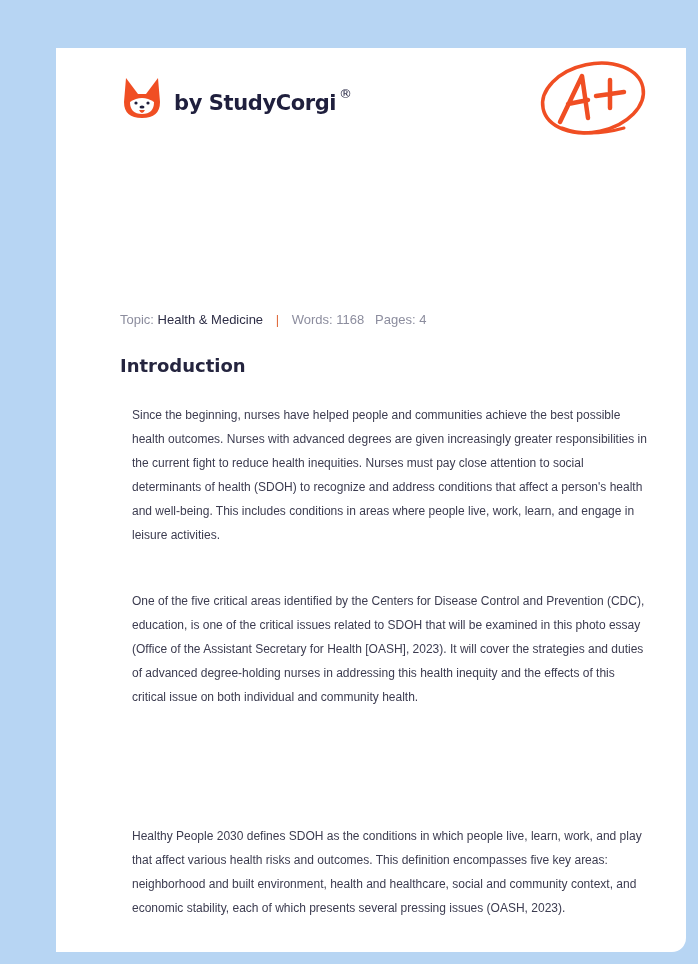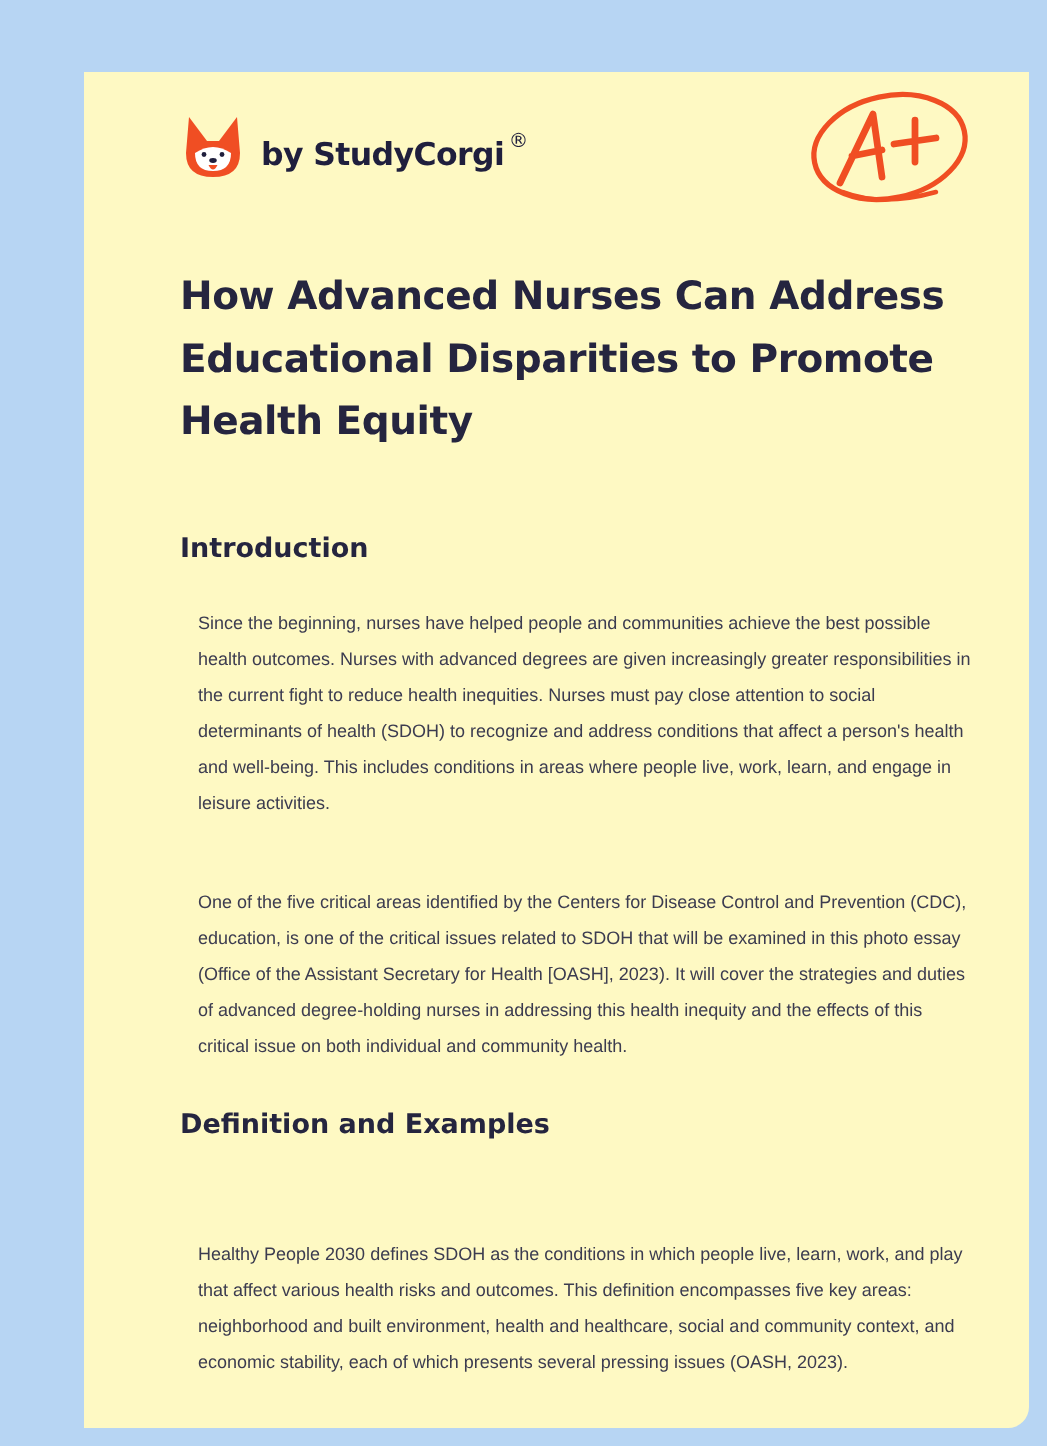--- a/index.html
+++ b/index.html
@@ -1,17 +1,17 @@
 <!DOCTYPE html>
 <html><head>
 <meta charset="utf-8">
 <style>
   html, body { margin:0; padding:0; }
   body { width:698px; height:964px; background:#b7d5f3; font-family:"Liberation Sans", sans-serif; position:relative; overflow:hidden; }
-  .card { position:absolute; left:56px; top:48px; width:630px; height:904px; background:#fef9c3; border-radius:0 0 14px 0; }
+  .card { position:absolute; left:56px; top:48px; width:630px; height:904px; background:#ffffff; border-radius:0 0 14px 0; }
   .logo { position:absolute; left:66px; top:28px; display:flex; align-items:center; }
   .logo-text { font-family:"DejaVu Sans", sans-serif; font-weight:bold; font-size:21px; color:#1f1f3d; margin-left:12px; letter-spacing:-0.4px; margin-top:10px; }
   .reg { font-size:13px; position:relative; top:-12px; margin-left:3px; font-weight:normal; }
   .grade { position:absolute; left:482px; top:10px; }
   .title { position:absolute; left:64px; top:130px; width:520px; font-family:"DejaVu Sans", sans-serif; font-weight:bold; font-size:26px; line-height:41.5px; color:#25253f; margin:0; letter-spacing:-0.3px; }
   .meta { position:absolute; left:64px; top:264px; font-size:13px; color:#8c8d9e; }
   .meta .val { color:#2d2d45; }
   .meta .sep { color:#e06a3c; margin:0 9px; }
   h2 { font-family:"DejaVu Sans", sans-serif; font-weight:bold; font-size:18px; color:#25253f; margin:0; position:absolute; left:64px;text-align:right; }
   .para { position:absolute; left:64px; width:515px; font-size:12px; line-height:24px; color:#3c3c50; margin:12px; }
@@ -32,22 +32,29 @@
     <span class="logo-text"><span>by StudyCorgi</span><span class="reg">®</span></span>
   </div>
 
   <svg class="grade" width="112" height="84" viewBox="0 0 112 84">
     <ellipse cx="55" cy="40" rx="51" ry="34" fill="none" stroke="#f04e23" stroke-width="3.5" transform="rotate(-12 55 40)"></ellipse>
     <path d="M22 64 L44 18 L50 60 M30 46 L50 42" fill="none" stroke="#f04e23" stroke-width="4.5" stroke-linecap="round" stroke-linejoin="round"></path>
     <path d="M58 38 L86 34 M72 22 L72 50" fill="none" stroke="#f04e23" stroke-width="4.5" stroke-linecap="round"></path>
     <path d="M24 70 Q50 80 86 70" fill="none" stroke="#f04e23" stroke-width="3" stroke-linecap="round"></path>
   </svg>
 
-  <h1 class="title">How Advanced Nurses Can Address Educational Disparities to Promote Health Equity</h1>
 
+  <div class="meta">
+    <span>Topic:</span>
+    <span class="val">Health &amp; Medicine</span>
+    <span class="sep">|</span>
+    <span>Words:</span>
+    <span>1168</span>&nbsp;&nbsp;
+    <span>Pages:</span>
+    <span>4</span>
+  </div>
 
   <h2 style="top:307px">Introduction</h2>
   <p class="para" style="top:343px">Since the beginning, nurses have helped people and communities achieve the best possible health outcomes. Nurses with advanced degrees are given increasingly greater responsibilities in the current fight to reduce health inequities. Nurses must pay close attention to social determinants of health (SDOH) to recognize and address conditions that affect a person's health and well-being. This includes conditions in areas where people live, work, learn, and engage in leisure activities.</p>
   <p class="para" style="top:529px">One of the five critical areas identified by the Centers for Disease Control and Prevention (CDC), education, is one of the critical issues related to SDOH that will be examined in this photo essay (Office of the Assistant Secretary for Health [OASH], 2023). It will cover the strategies and duties of advanced degree-holding nurses in addressing this health inequity and the effects of this critical issue on both individual and community health.</p>
 
-  <h2 style="top:691px">Definition and Examples</h2>
   <p class="para" style="top:764px">Healthy People 2030 defines SDOH as the conditions in which people live, learn, work, and play that affect various health risks and outcomes. This definition encompasses five key areas: neighborhood and built environment, health and healthcare, social and community context, and economic stability, each of which presents several pressing issues (OASH, 2023).</p>
 </div>
 
 </body></html>

